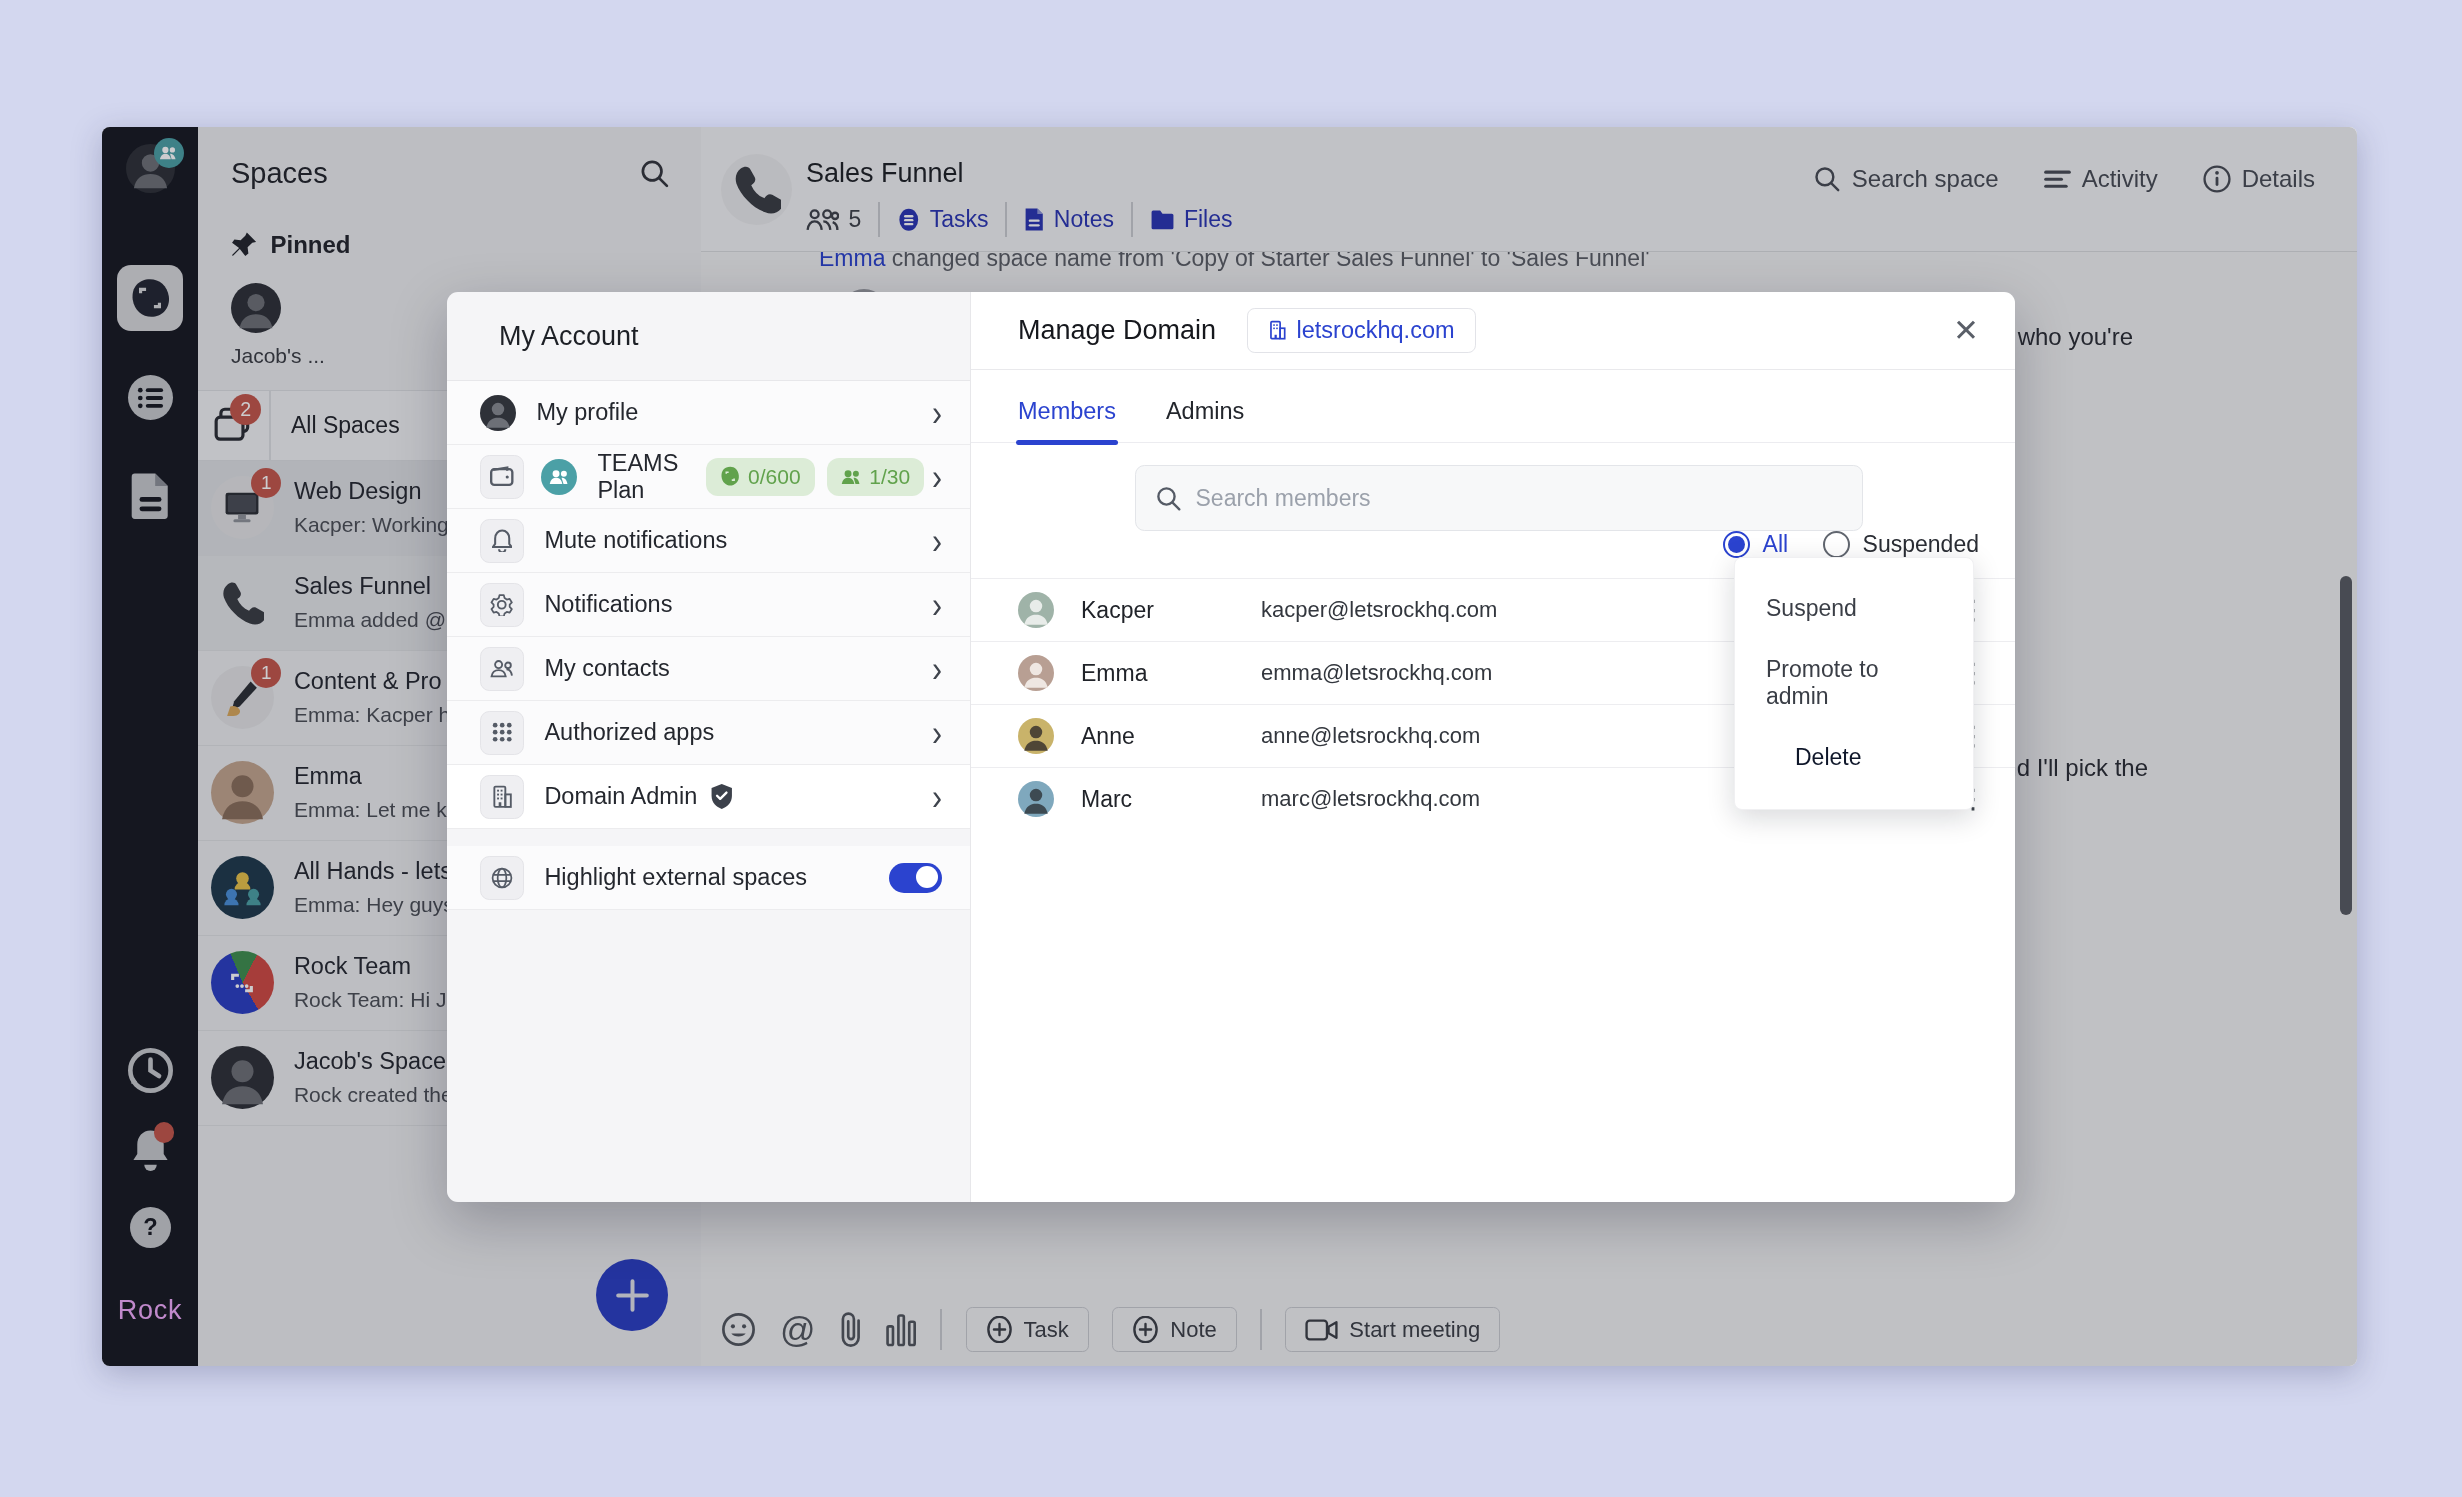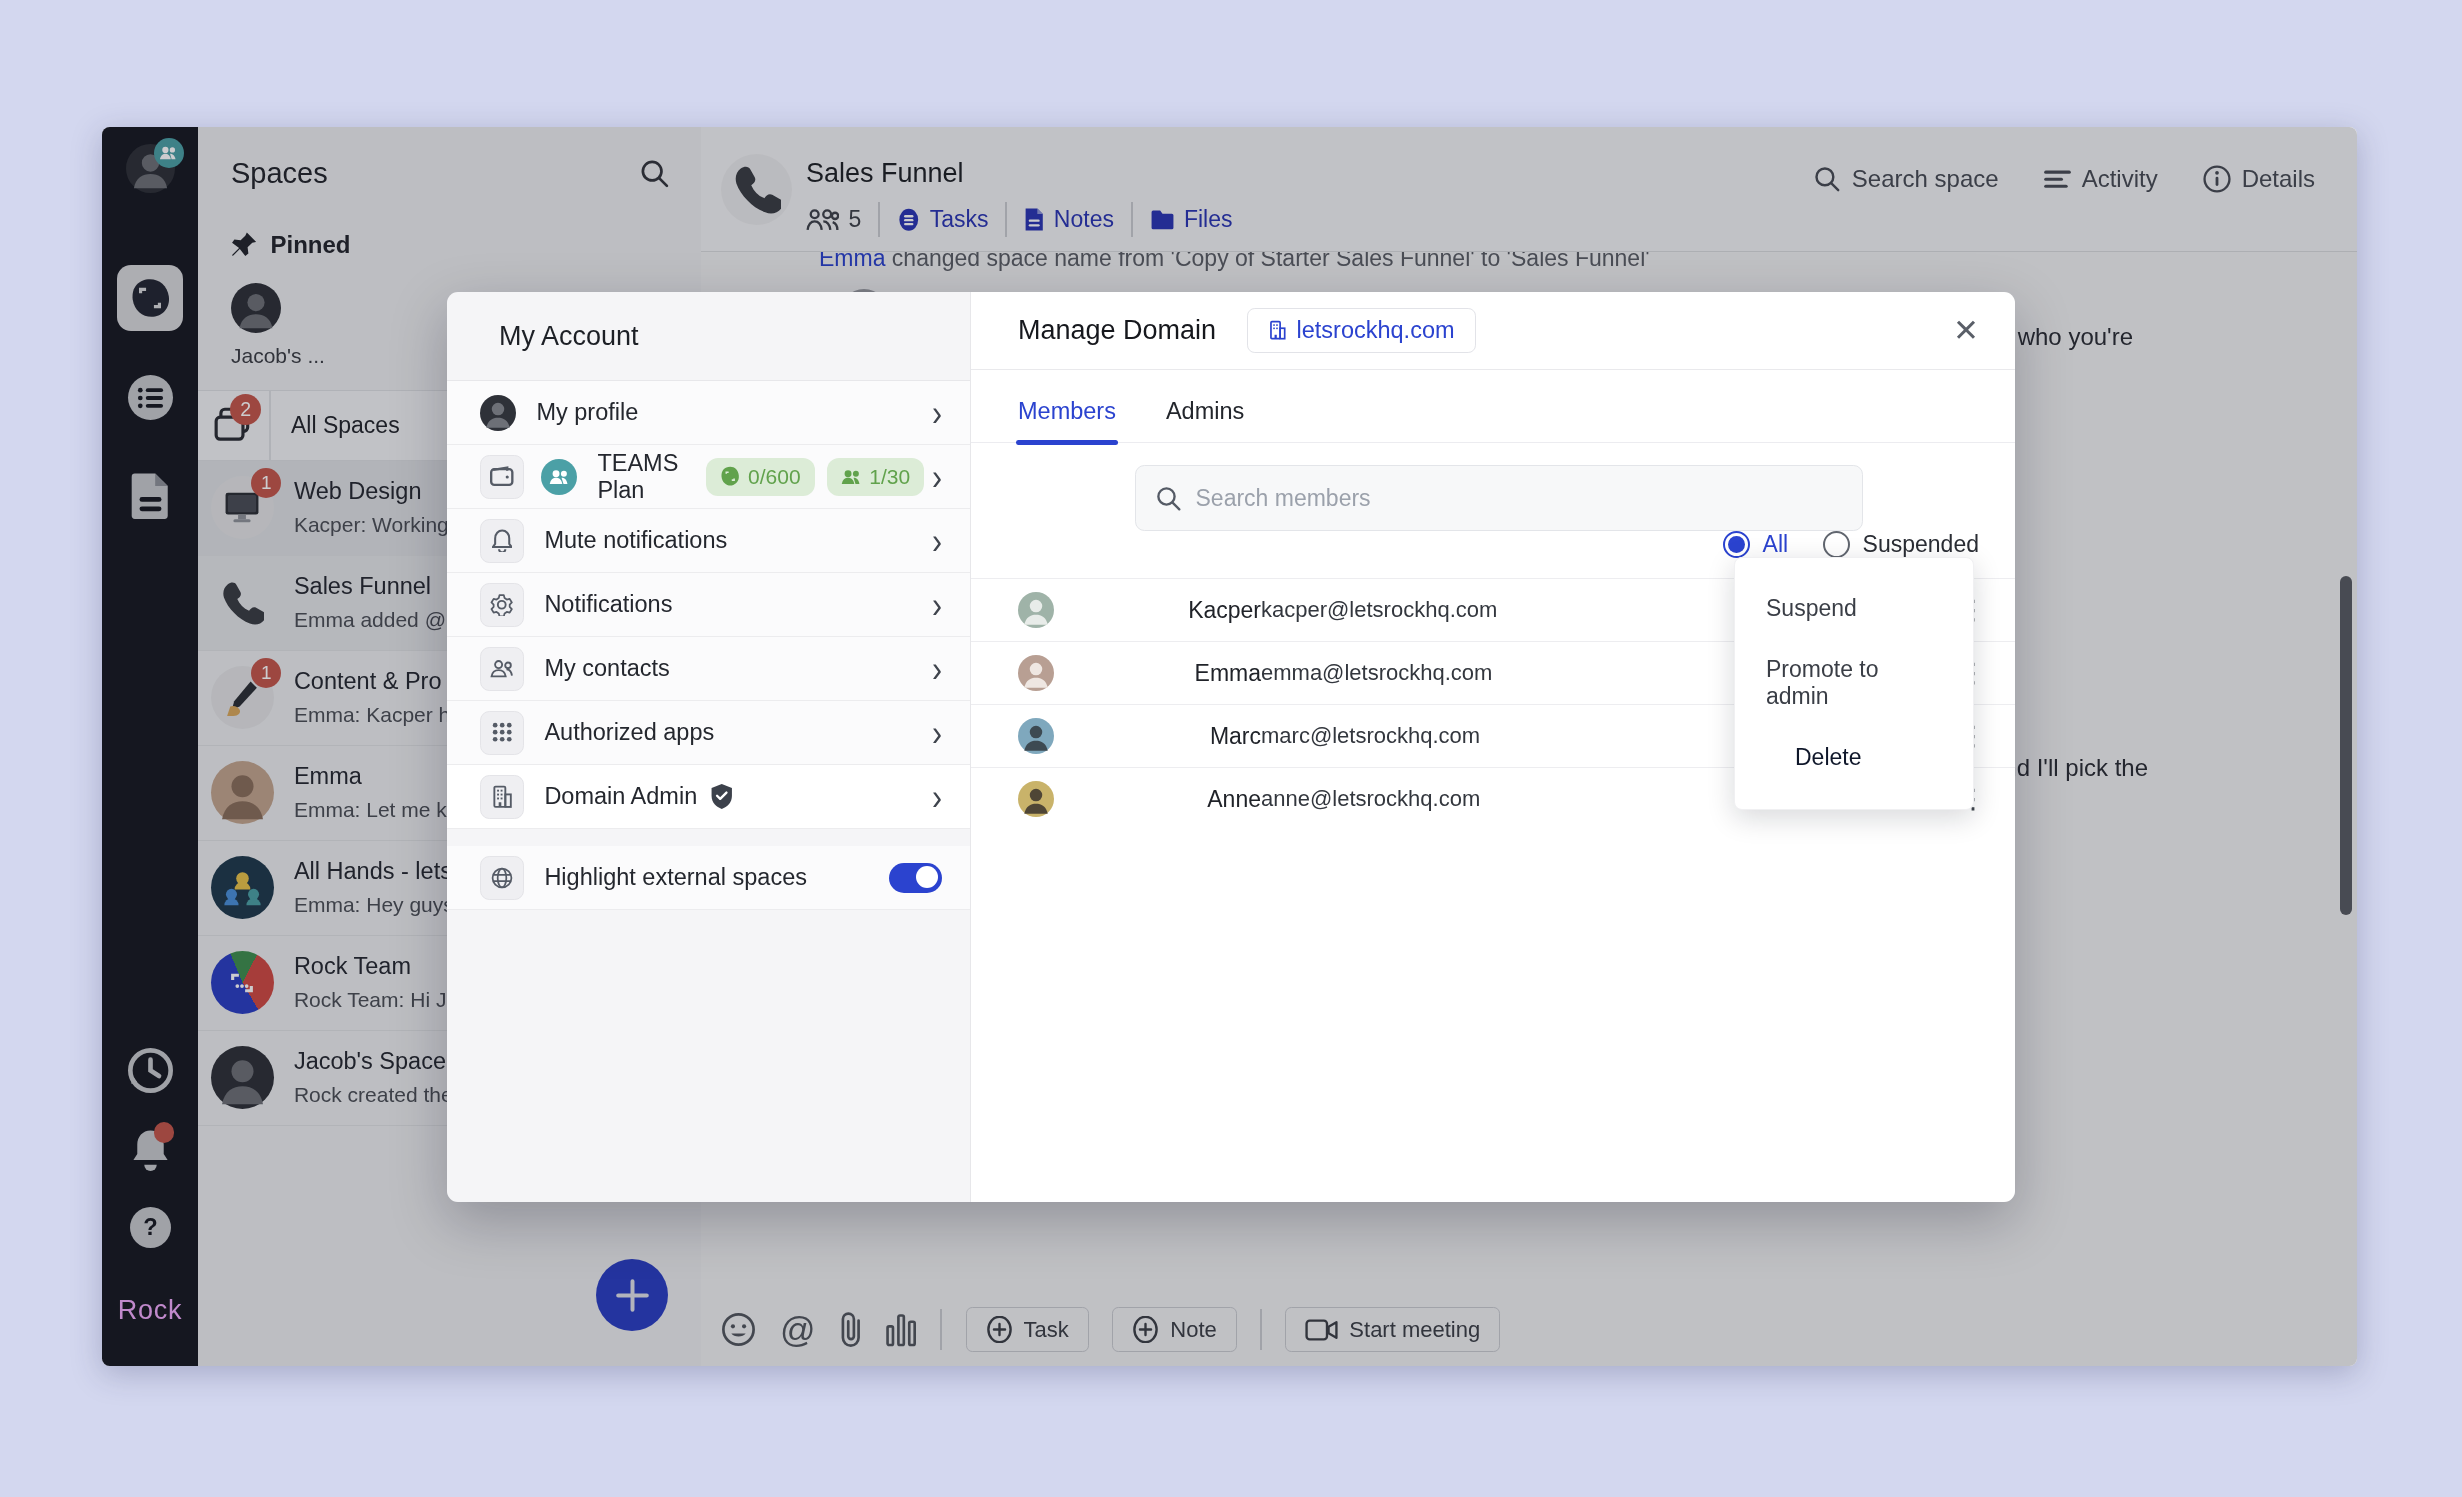--- a/index.html
+++ b/index.html
@@ -105,21 +105,21 @@
   .dom-controls { display:flex; align-items:center; padding:22px 36px 20.4px 47px;flex-direction:column; }
   .dom-search { width:728px; height:66px; background:#f7f8f9; border:1.6px solid #e3e5e9; border-radius:9.4px; display:flex; align-items:center; padding:0 19px; }
   .dom-search input { flex:1; border:none; outline:none; background:transparent; font-size:23px; color:#2a2d33; margin-left:14px; font-family:"Liberation Sans",sans-serif; }
   .dom-search input::placeholder { color:#9ba1ab; }
   .radios { display:flex; align-items:center; gap:35px; margin-left:auto; }
   .radio { display:flex; align-items:center; gap:12.5px; font-size:23px; color:#2a2d34; }
   .radio .circ { width:27px; height:27px; border-radius:50%; border:2.4px solid #61666f; }
   .radio.sel { color:#2b43cf; }
   .radio.sel .circ { border-color:#2b43cf; position:relative; }
   .radio.sel .circ::after { content:""; position:absolute; inset:3.1px; border-radius:50%; background:#2b43cf; }
-  .mem-row { height:63px; display:flex; align-items:center; border-top:1.6px solid #ededf0; padding:0 27px 0 47px;text-align:right; }
+  .mem-row { height:63px; display:flex; align-items:center; border-top:1.6px solid #ededf0; padding:0 27px 0 47px; }
   .mem-row:last-of-type { border-bottom:1.6px solid #ededf0; }
   .mem-avatar { width:36px; height:36px; border-radius:50%; display:flex; align-items:center; justify-content:center; flex:0 0 36px; }
   .mem-name { font-size:23px; color:#202329; margin-left:27px; width:180px; }
   .mem-email { font-size:22px; color:#33373e; }
   .mem-dots { margin-left:auto; font-size:27px; color:#3f444d; letter-spacing:1.6px; }
 
   .ctxmenu { position:absolute; right:41px; top:265px; width:240px; background:#fff; border-radius:7.8px; box-shadow:0 7.8px 28px rgba(15,18,30,.16); border:0.8px solid #f0f0f2; z-index:110; padding:20.4px 0; }
   .ctx-item { padding:17px 31px; font-size:23px; color:#3a3e46; }
   .ctx-item.danger { color:#0f172a;margin-left:29px; }
 
@@ -687,41 +687,41 @@
         <svg width="36" height="36" viewBox="0 0 46 46">
             <circle cx="23" cy="18" r="8" fill="#efe7e2"></circle>
             <path d="M8 42c2-10 8-13 15-13s13 3 15 13z" fill="#efe7e2"></path>
           </svg>
       </span>
       <span class="mem-name">Emma</span>
       <span class="mem-email">emma@letsrockhq.com</span>
       <span class="mem-dots">⋮</span>
     </div>
     <div class="mem-row">
+      <span class="mem-avatar" style="background:#c9b36a;">
+        <svg width="36" height="36" viewBox="0 0 46 46">
+            <circle cx="23" cy="18" r="8" fill="#4f4636"></circle>
+            <path d="M8 42c2-10 8-13 15-13s13 3 15 13z" fill="#4f4636"></path>
+          </svg>
+      </span>
+      <span class="mem-name">Anne</span>
+      <span class="mem-email">anne@letsrockhq.com</span>
+      <span class="mem-dots">⋮</span>
+    </div>
+    <div class="mem-row">
       <span class="mem-avatar" style="background:#7fa8bd;">
         <svg width="36" height="36" viewBox="0 0 46 46">
             <circle cx="23" cy="18" r="8" fill="#3d4a52"></circle>
             <path d="M8 42c2-10 8-13 15-13s13 3 15 13z" fill="#3d4a52"></path>
           </svg>
       </span>
       <span class="mem-name">Marc</span>
       <span class="mem-email">marc@letsrockhq.com</span>
       <span class="mem-dots">⋮</span>
     </div>
-    <div class="mem-row">
-      <span class="mem-avatar" style="background:#c9b36a;">
-        <svg width="36" height="36" viewBox="0 0 46 46">
-            <circle cx="23" cy="18" r="8" fill="#4f4636"></circle>
-            <path d="M8 42c2-10 8-13 15-13s13 3 15 13z" fill="#4f4636"></path>
-          </svg>
-      </span>
-      <span class="mem-name">Anne</span>
-      <span class="mem-email">anne@letsrockhq.com</span>
-      <span class="mem-dots">⋮</span>
-    </div>
 
     <div class="ctxmenu">
       <div class="ctx-item">Suspend</div>
       <div class="ctx-item">Promote to admin</div>
       <div class="ctx-item danger">Delete</div>
     </div>
   </div>
 </div>
 
 

